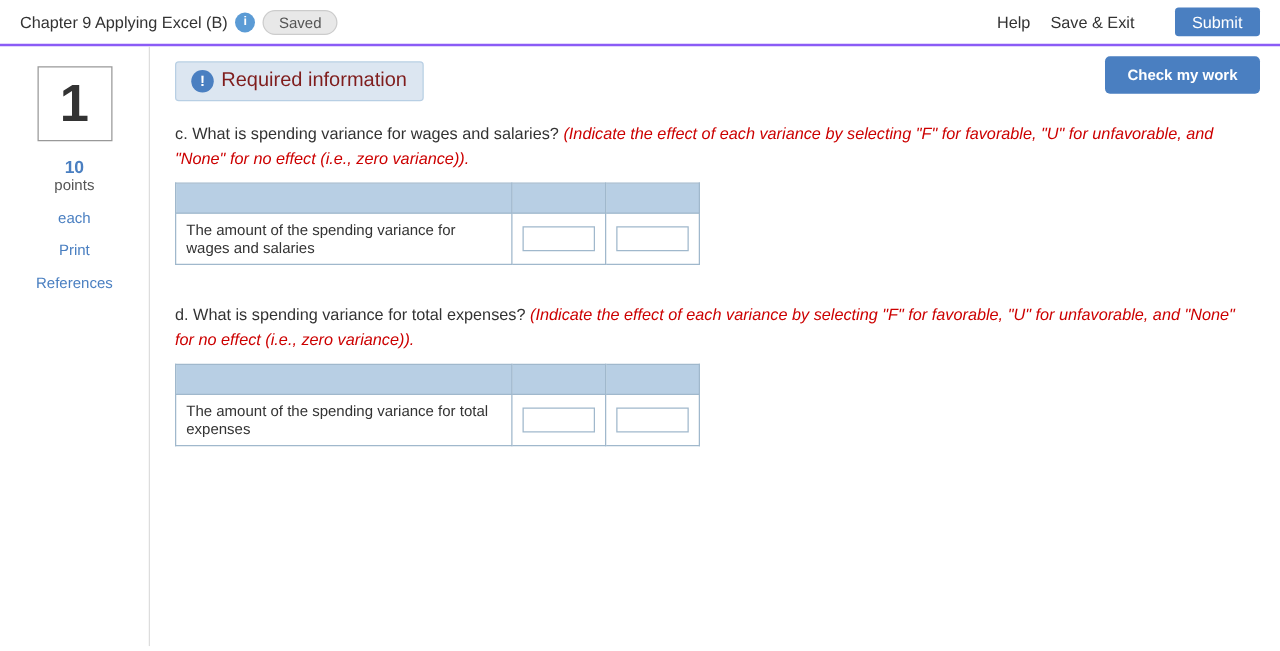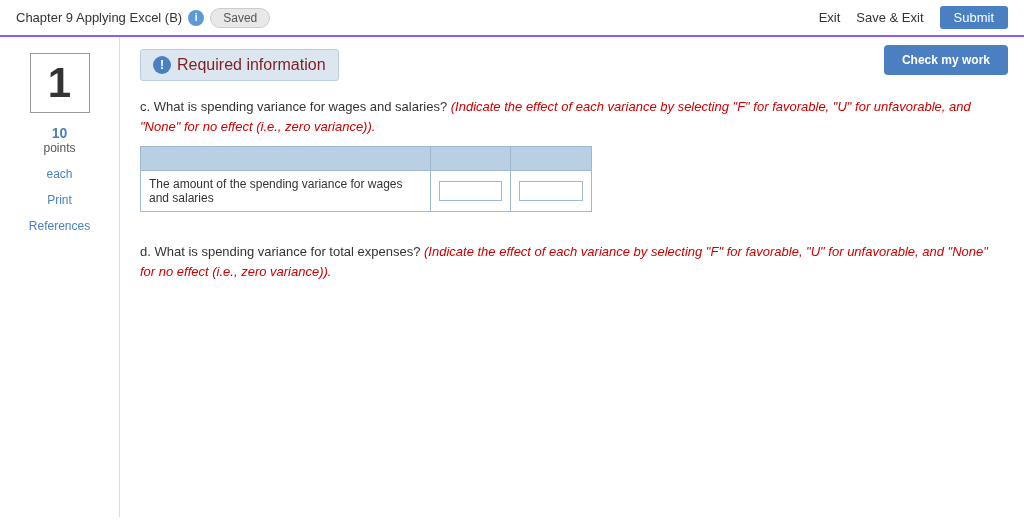--- a/index.html
+++ b/index.html
@@ -54,20 +54,21 @@
       cursor: pointer;
     }
     .submit-btn {
       background: #4a7fc1;
       color: #fff;
       border: none;
       padding: 4px 14px;
       border-radius: 3px;
       cursor: pointer;
       font-size: 13px;
+      margin-left: 16px;
     }
 
     
     .main-layout {
       display: flex;
       min-height: 480px;
     }
 
     
     .sidebar {
@@ -171,21 +172,21 @@
       line-height: 1.5;
     }
     .red-instruction {
       color: #c00;
       font-style: italic;
     }
 
     
     .answer-table {
       border-collapse: collapse;
-      width: 452px;
+      width: 420px;
     }
     .answer-table th {
       background: #b8cfe4;
       border: 1px solid #a0b8cc;
       padding: 5px 8px;
       text-align: center;
       font-weight: normal;
       height: 24px;
     }
     .answer-table td {
@@ -222,21 +223,21 @@
 </head>
 <body>
 
 <div class="top-bar">
   <div class="top-bar-left">
     <span>Chapter 9 Applying Excel (B)</span>
     <span class="info-icon">i</span>
     <span class="saved-badge">Saved</span>
   </div>
   <div class="top-bar-right">
-    <a>Exit</a>
+    <a>Help</a>
     <a>Save &amp; Exit</a>
     <button class="submit-btn">Submit</button>
   </div>
 </div>
 
 <div class="main-layout">
 
   <div class="sidebar">
     <div class="question-number-box">
       <span>1</span>
@@ -284,16 +285,36 @@
           </tr>
         </tbody>
       </table>
     </div>
 
     <div class="question-section">
       <p class="question-text">
         <span>d. What is spending variance for total expenses?</span>
         <span class="red-instruction">(Indicate the effect of each variance by selecting "F" for favorable, "U" for unfavorable, and "None" for no effect (i.e., zero variance)).</span>
       </p>
+      <table class="answer-table">
+        <thead>
+          <tr>
+            <th></th>
+            <th></th>
+            <th></th>
+          </tr>
+        </thead>
+        <tbody>
+          <tr>
+            <td class="label-cell">The amount of the spending variance for total expenses</td>
+            <td class="input-cell">
+              <input type="text" style="">
+            </td>
+            <td class="input-cell">
+              <input type="text" style="">
+            </td>
+          </tr>
+        </tbody>
+      </table>
     </div>
 
   </div>
 </div>
 
 </body></html>

